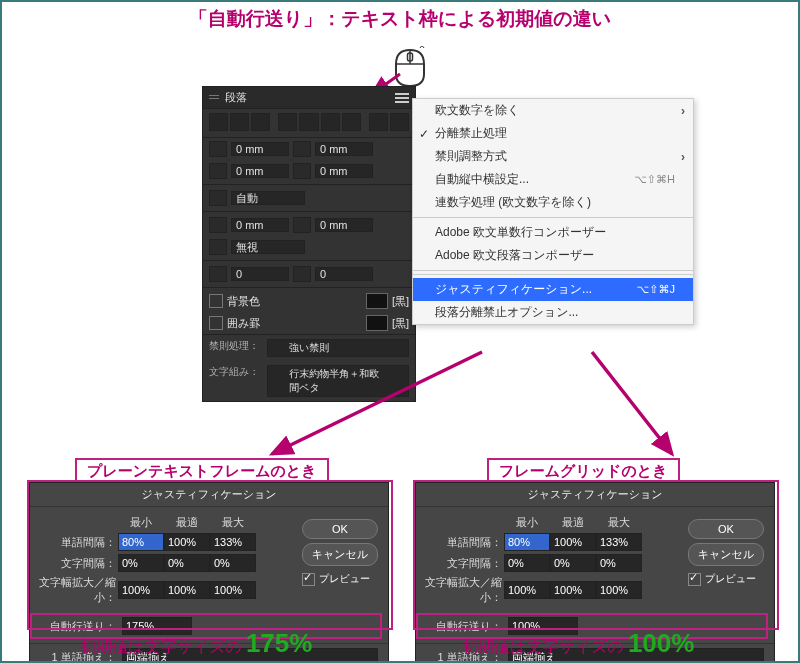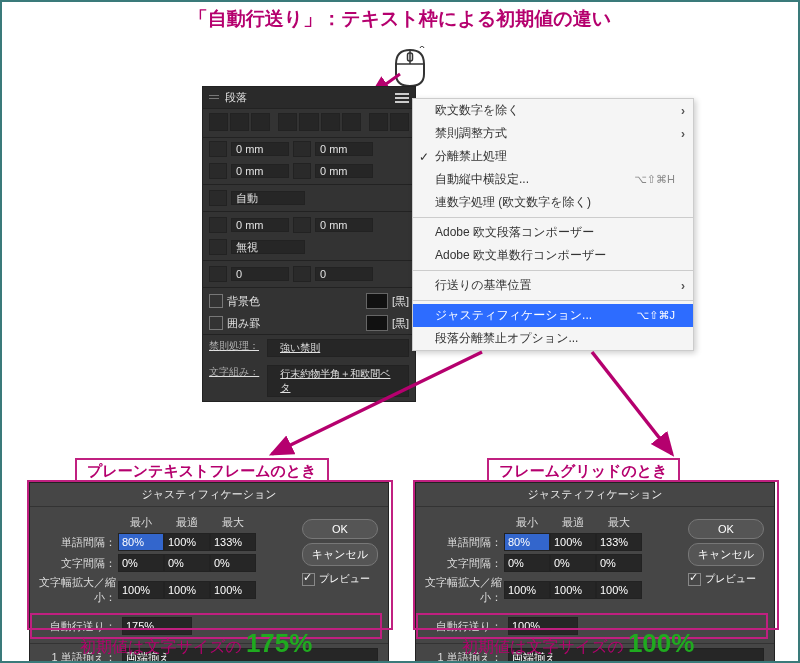--- a/index.html
+++ b/index.html
@@ -143,27 +143,26 @@
   .checkbox {
     width: 12px; height: 12px; border:1px solid #777; display:inline-block; vertical-align:middle;
   }
   .swatch { width:20px;height:14px;background:#111;border:1px solid #666;display:inline-block;flex:none; }
   .panel-bottom {
     padding: 4px 6px;
     display:flex;
     gap:8px;
     border-top:1px solid #222;
     font-size:10px;
-    text-decoration:underline;
   }
   .panel-bottom .lbl { color: var(--text-dim); }
   .panel-bottom .val {
     background: var(--input-bg);
     border:1px solid #222;
-    padding:1px 12px;
+    padding:1px 21px;
     flex:1;
   }
 
   
   .menu {
     position: absolute;
     top: 96px;
     left: 410px;
     width: 280px;
     background: var(--menu-bg);
@@ -442,44 +441,41 @@
     <div class="panel-bottom" style="border-top:none;">
       <span class="lbl">文字組み：</span>
       <span class="val">行末約物半角＋和欧間ベタ</span>
     </div>
   </div>
 
   <div class="menu">
     <div class="menu-item has-sub">
         <span>欧文数字を除く</span>
       </div>
+    <div class="menu-item checked">
+        <span>分離禁止処理</span>
+      </div>
     <div class="menu-item has-sub">
         <span>禁則調整方式</span>
-      </div>
-    <div class="menu-item checked">
-        <span>分離禁止処理</span>
       </div>
     <div class="menu-item">
         <span>自動縦中横設定...</span>
         <span class="shortcut">⌥⇧⌘H</span>
       </div>
     <div class="menu-item">
         <span>連数字処理 (欧文数字を除く)</span>
       </div>
     <div class="menu-sep"></div>
     <div class="menu-item">
+        <span>Adobe 欧文単数行コンポーザー</span>
+      </div>
+    <div class="menu-item">
         <span>Adobe 欧文段落コンポーザー</span>
       </div>
-    <div class="menu-item">
-        <span>Adobe 欧文単数行コンポーザー</span>
-      </div>
     <div class="menu-sep"></div>
-    <div class="menu-item has-sub">
-        <span>行送りの基準位置</span>
-      </div>
     <div class="menu-sep"></div>
     <div class="menu-item highlight">
         <span>ジャスティフィケーション...</span>
         <span class="shortcut">⌥⇧⌘J</span>
       </div>
     <div class="menu-item">
         <span>段落分離禁止オプション...</span>
       </div>
   </div>
 

